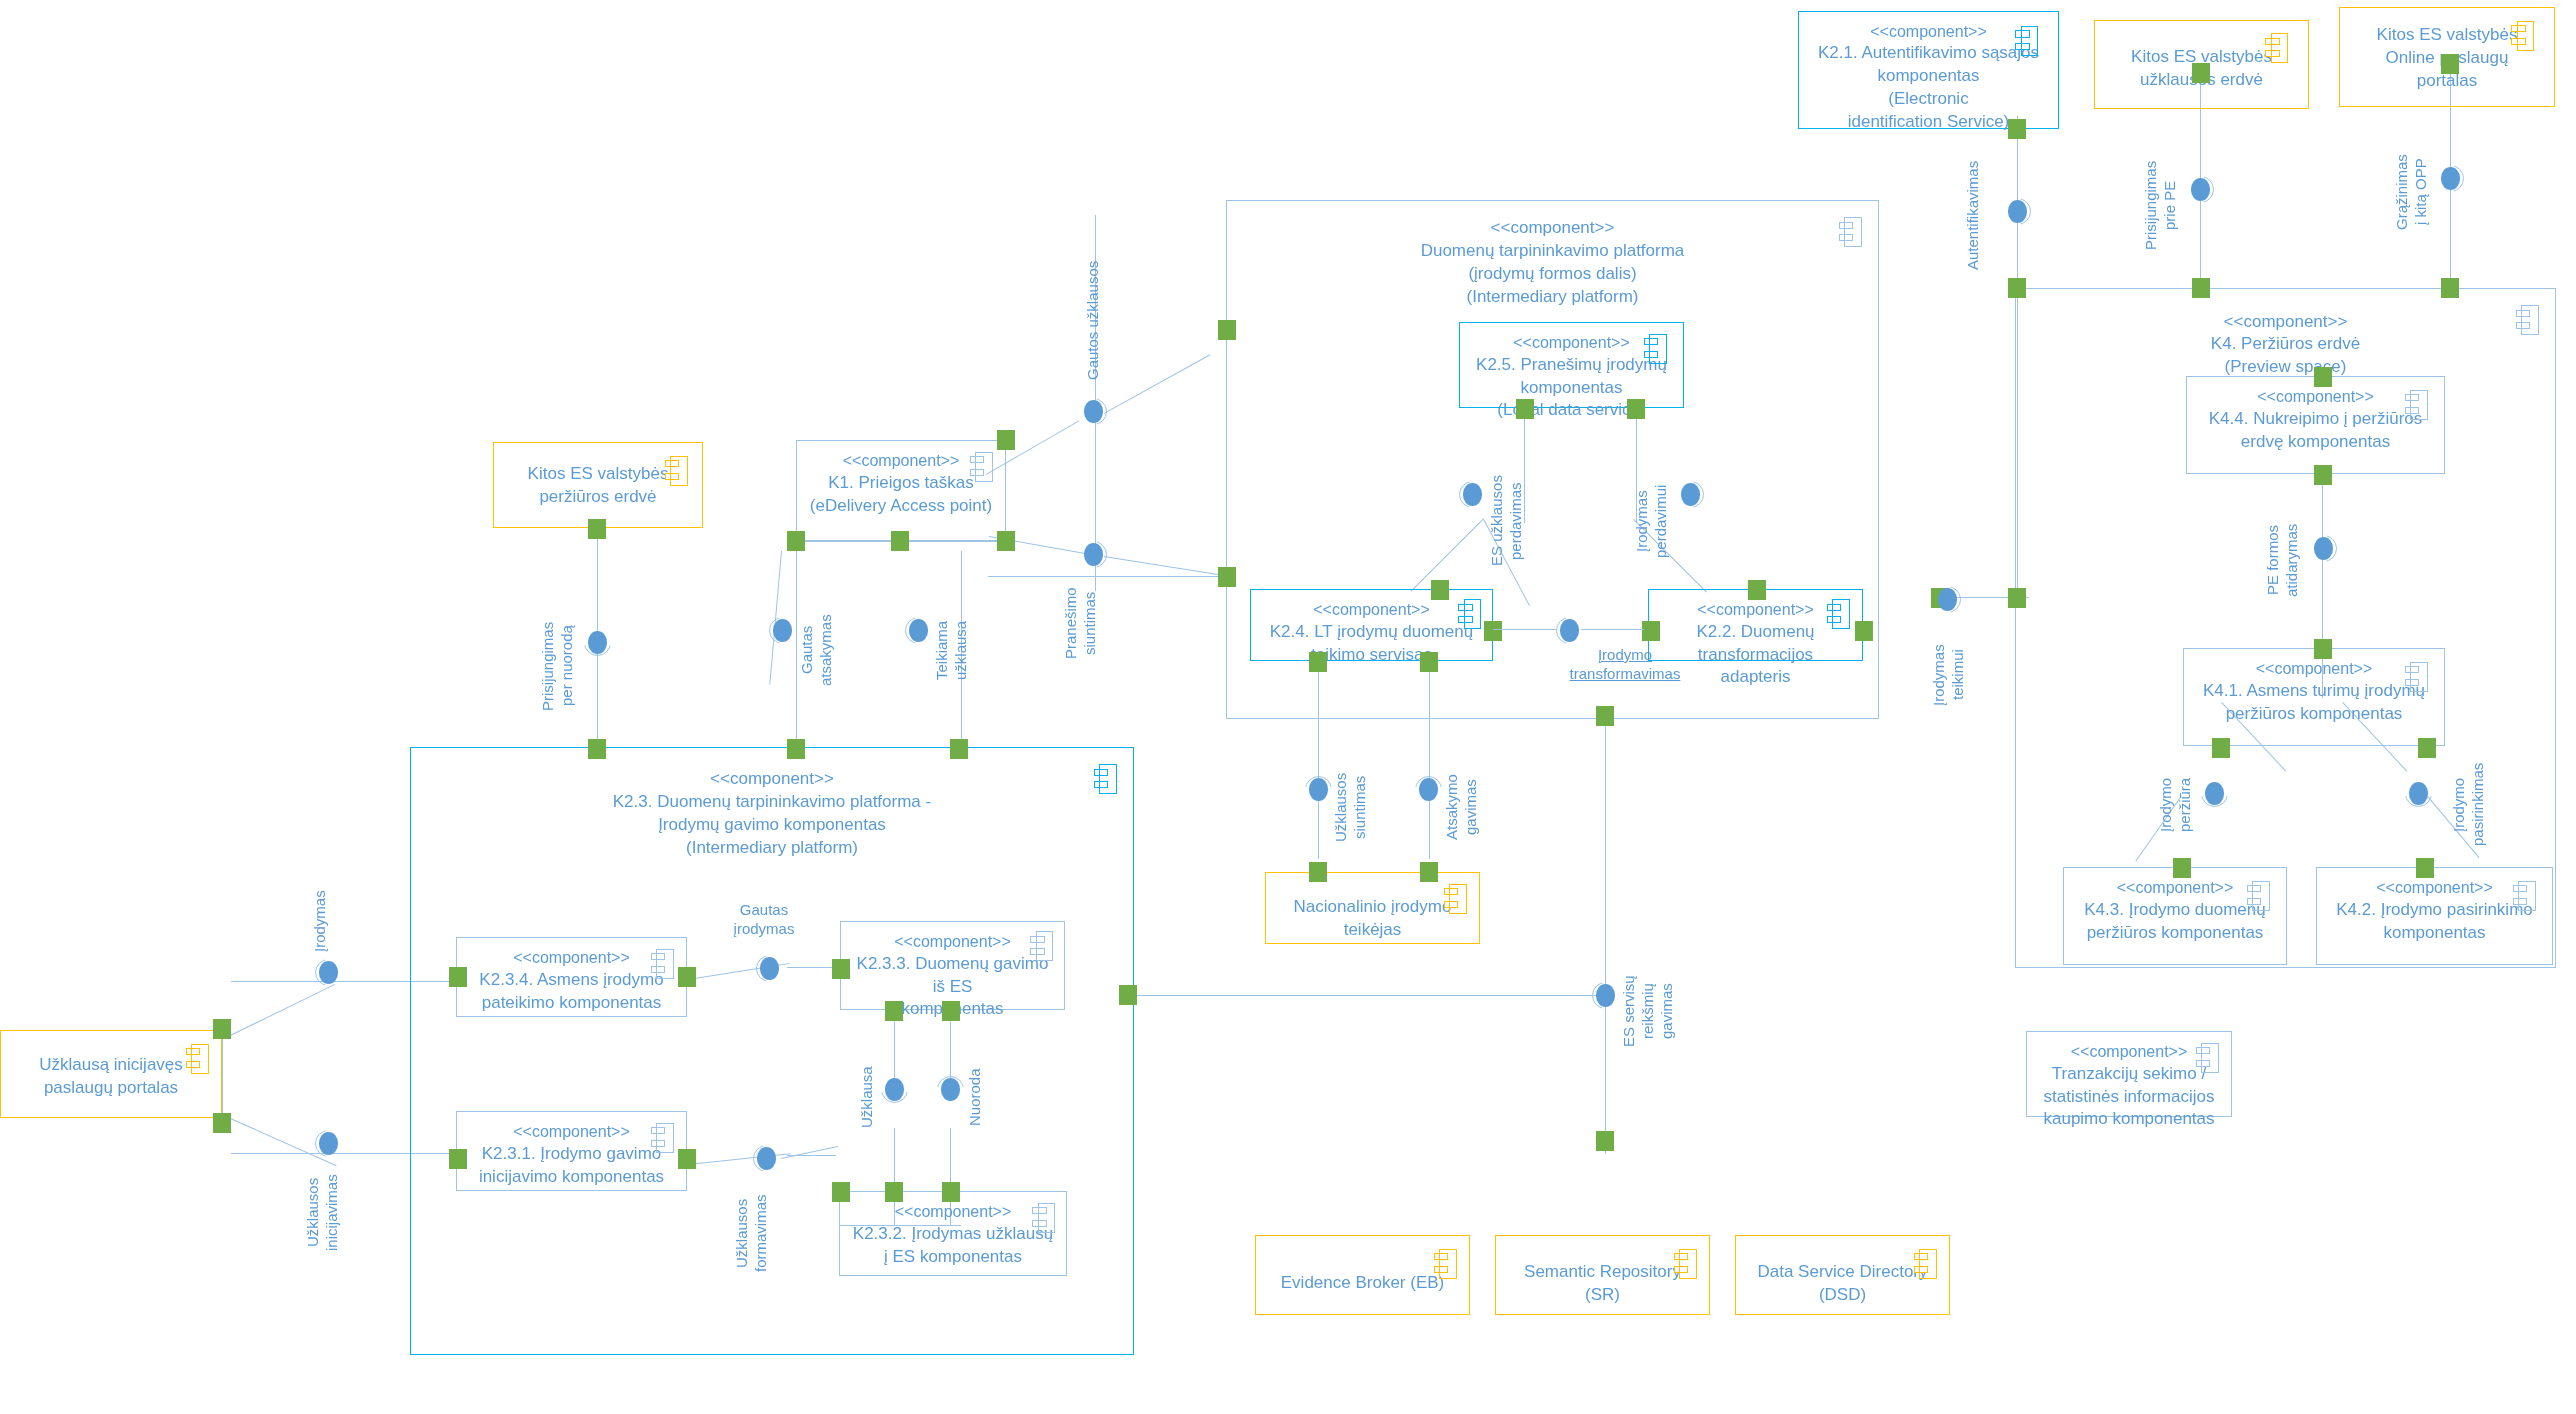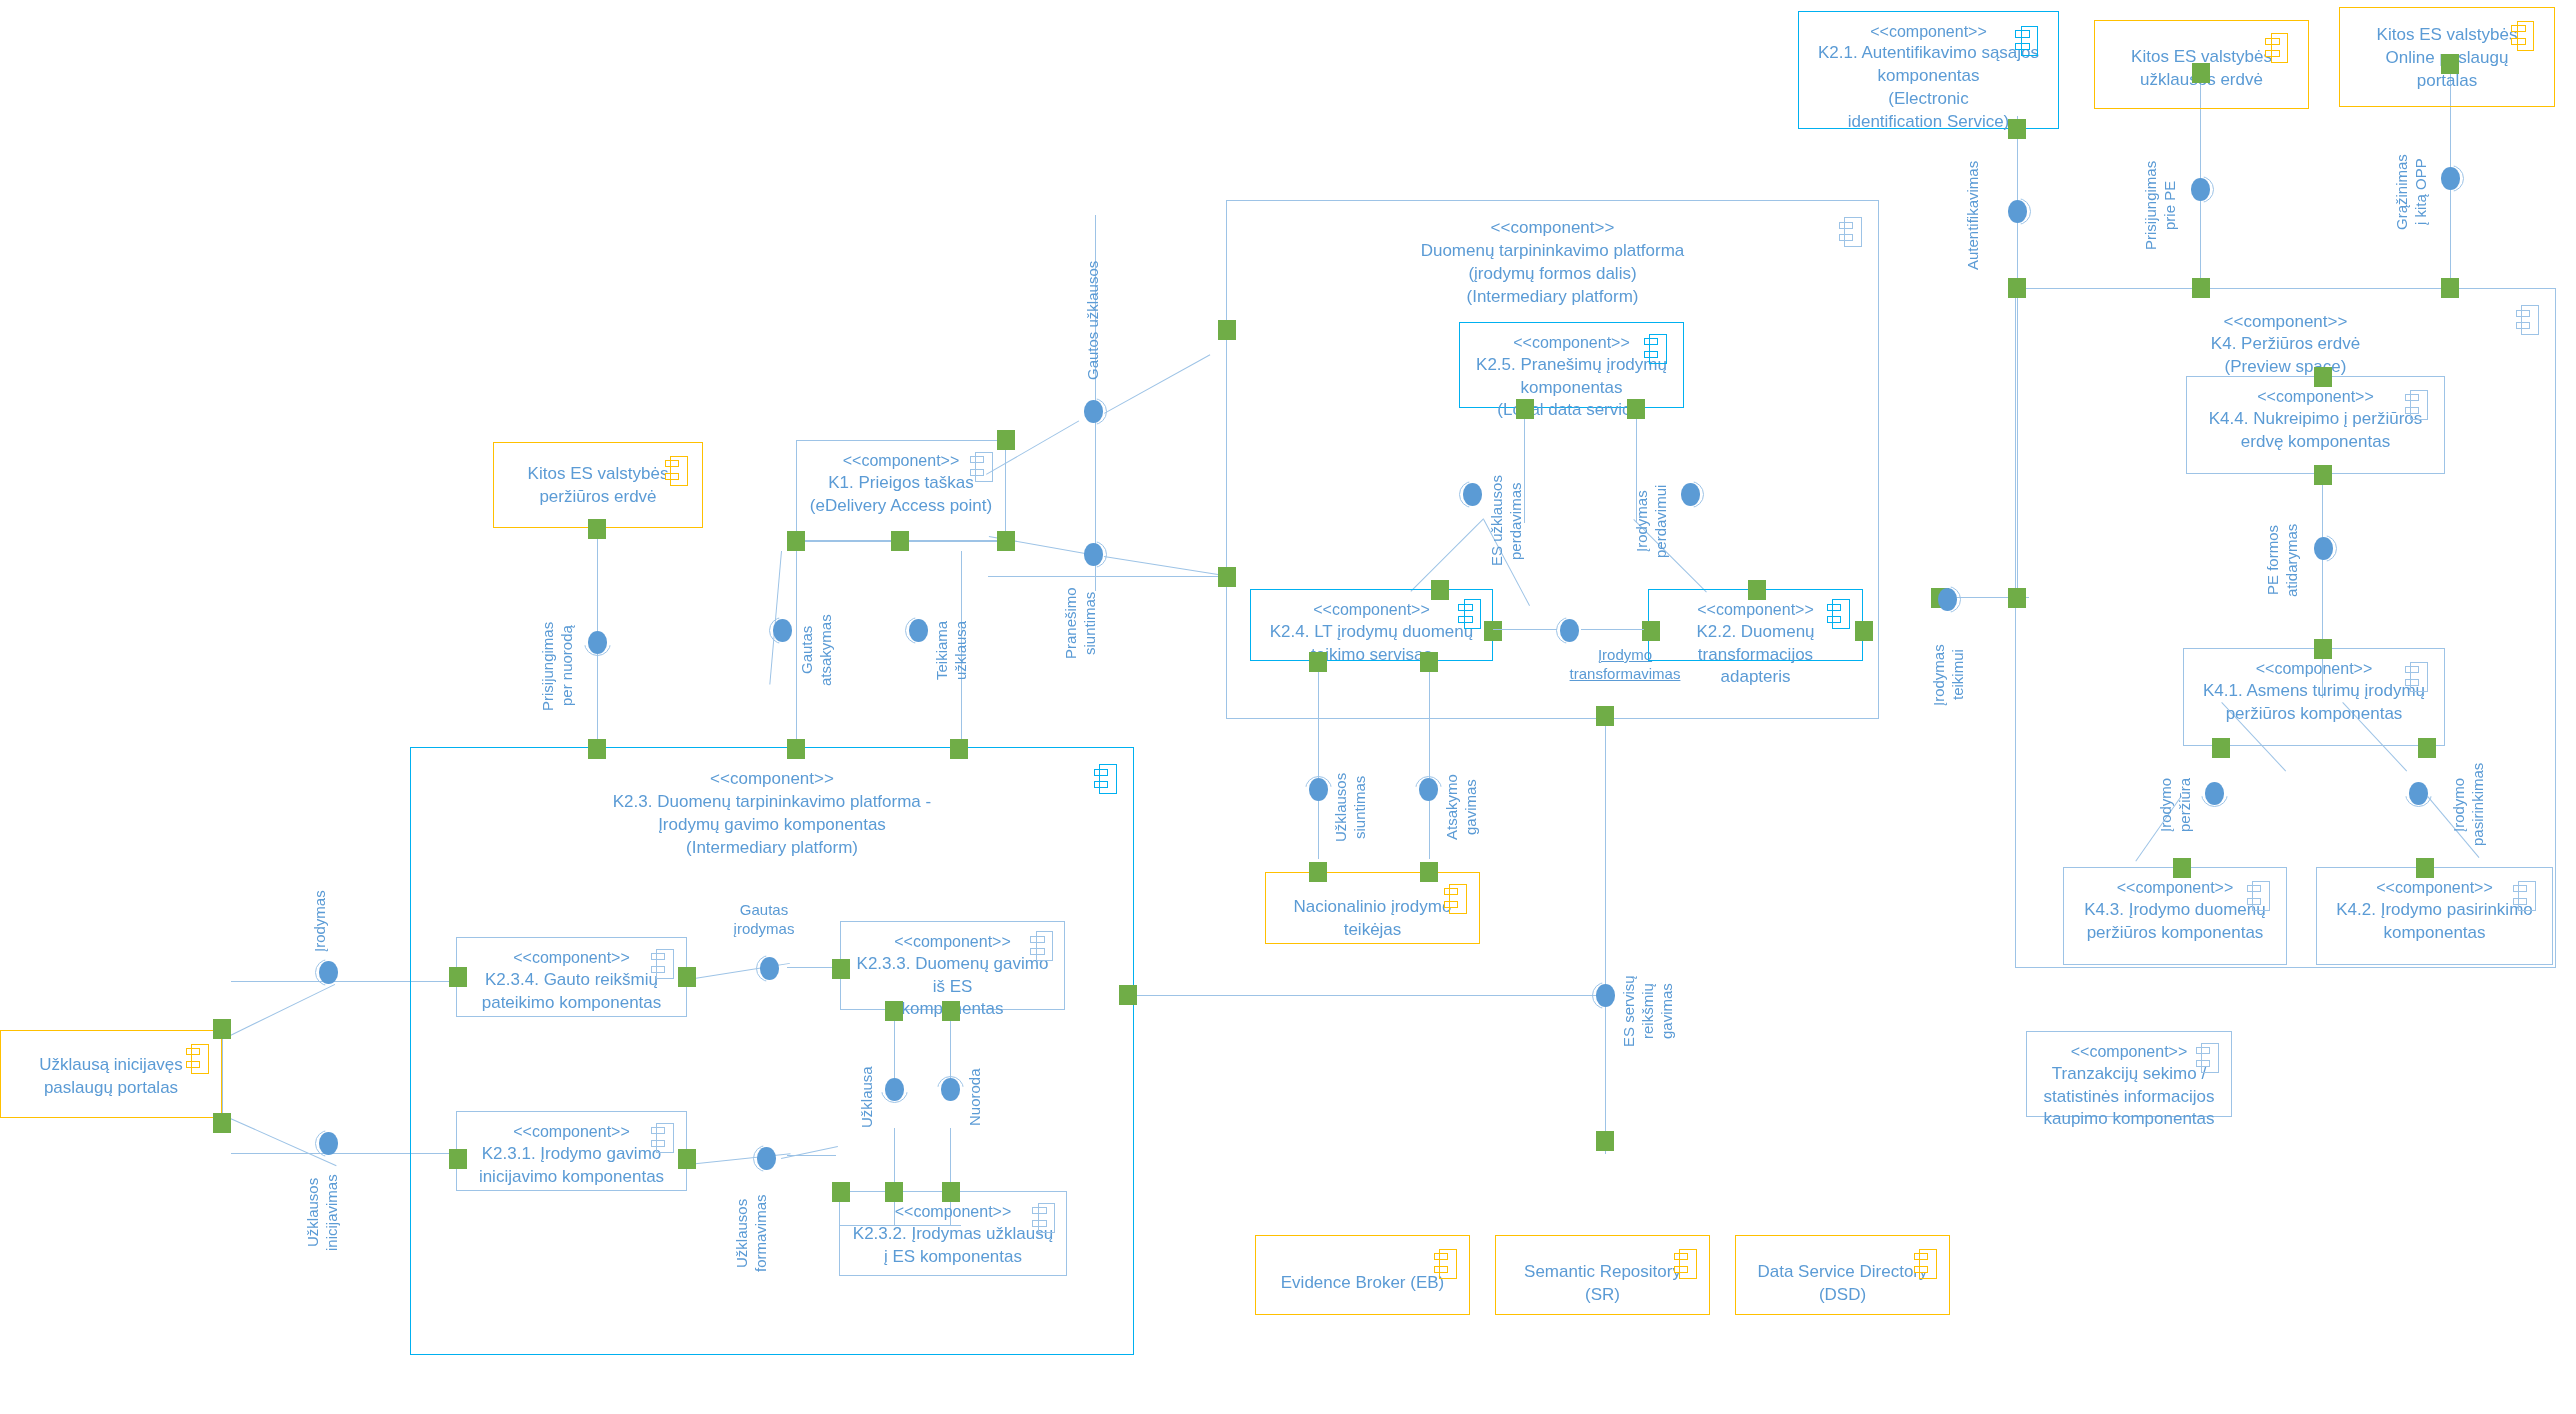--- a/index.html
+++ b/index.html
@@ -323,21 +323,21 @@
 peržiūros erdvė</span>
   </div>
 
   <div class="comp light" style="left:456px;top:937px;width:231px;height:80px;">
     <div class="cicon light" style="right:12.5px;top:10.7px;">
       <div class="t1"></div>
         <div class="t2"></div>
         <div class="body"></div>
     </div>
     <span class="stereo">&lt;&lt;component&gt;&gt;</span>
-    <span class="nm" style="white-space:pre-line">K2.3.4. Gauto reikšmių
+    <span class="nm" style="white-space:pre-line">K2.3.4. Asmens įrodymo
 pateikimo komponentas</span>
   </div>
 
   <div class="comp light" style="left:840px;top:921px;width:225px;height:89px;">
     <div class="cicon light" style="right:10.7px;top:9px;">
       <div class="t1"></div>
         <div class="t2"></div>
         <div class="body"></div>
     </div>
     <span class="stereo">&lt;&lt;component&gt;&gt;</span>

